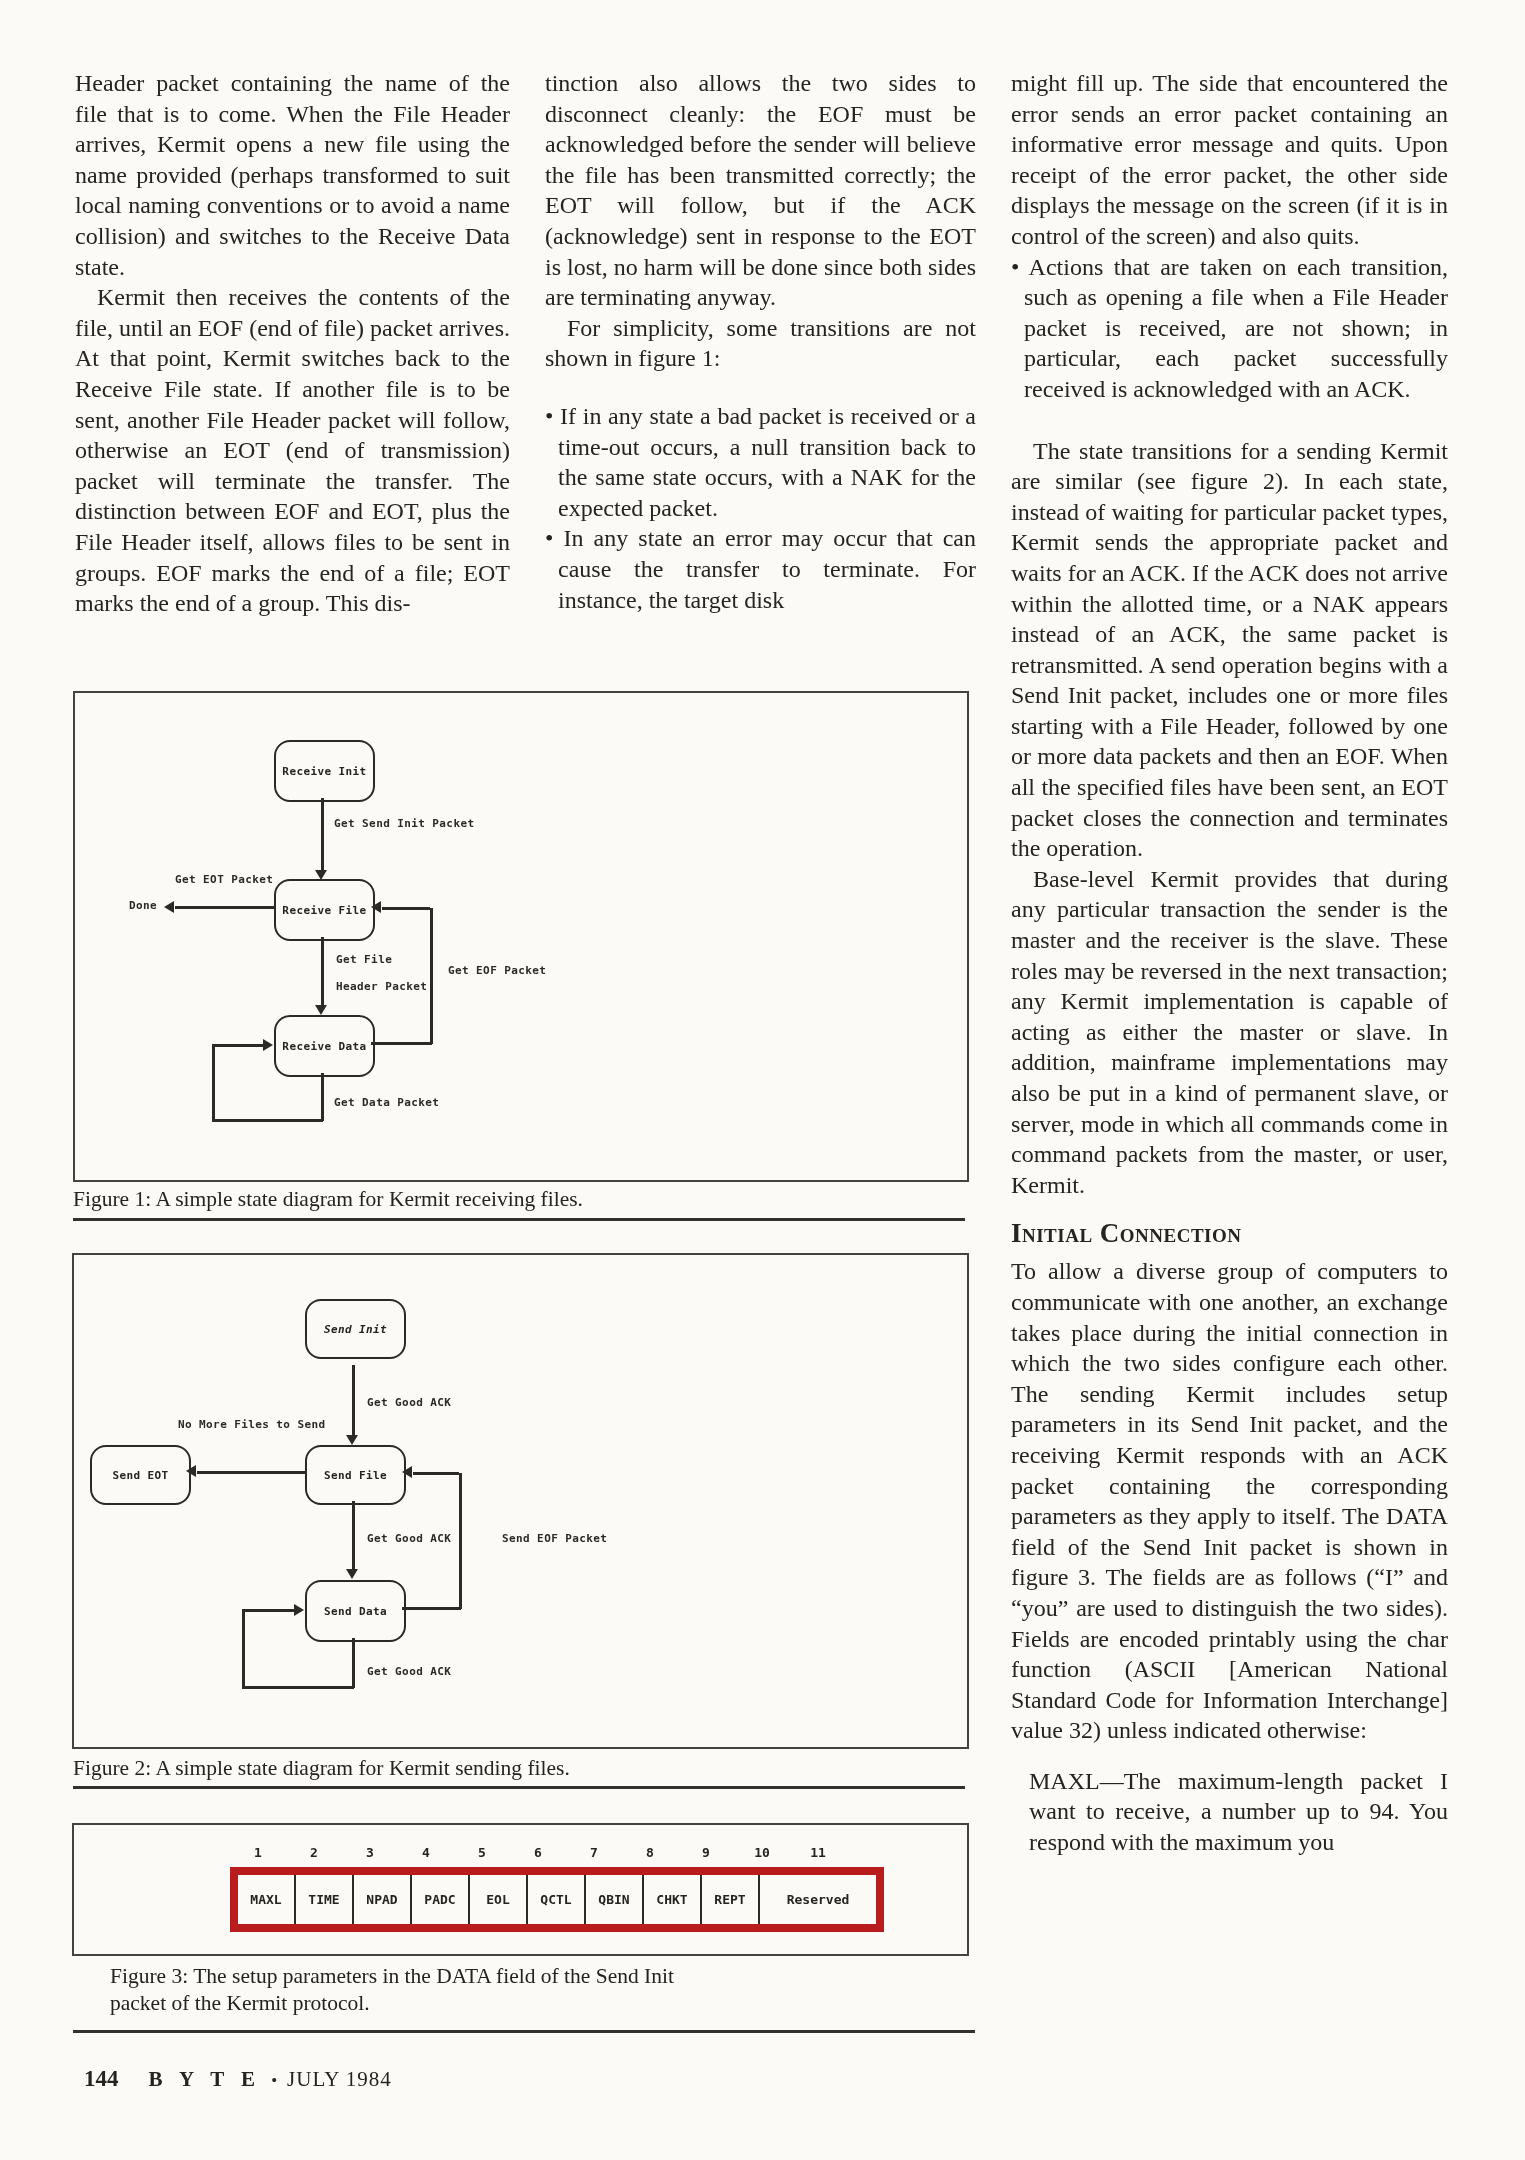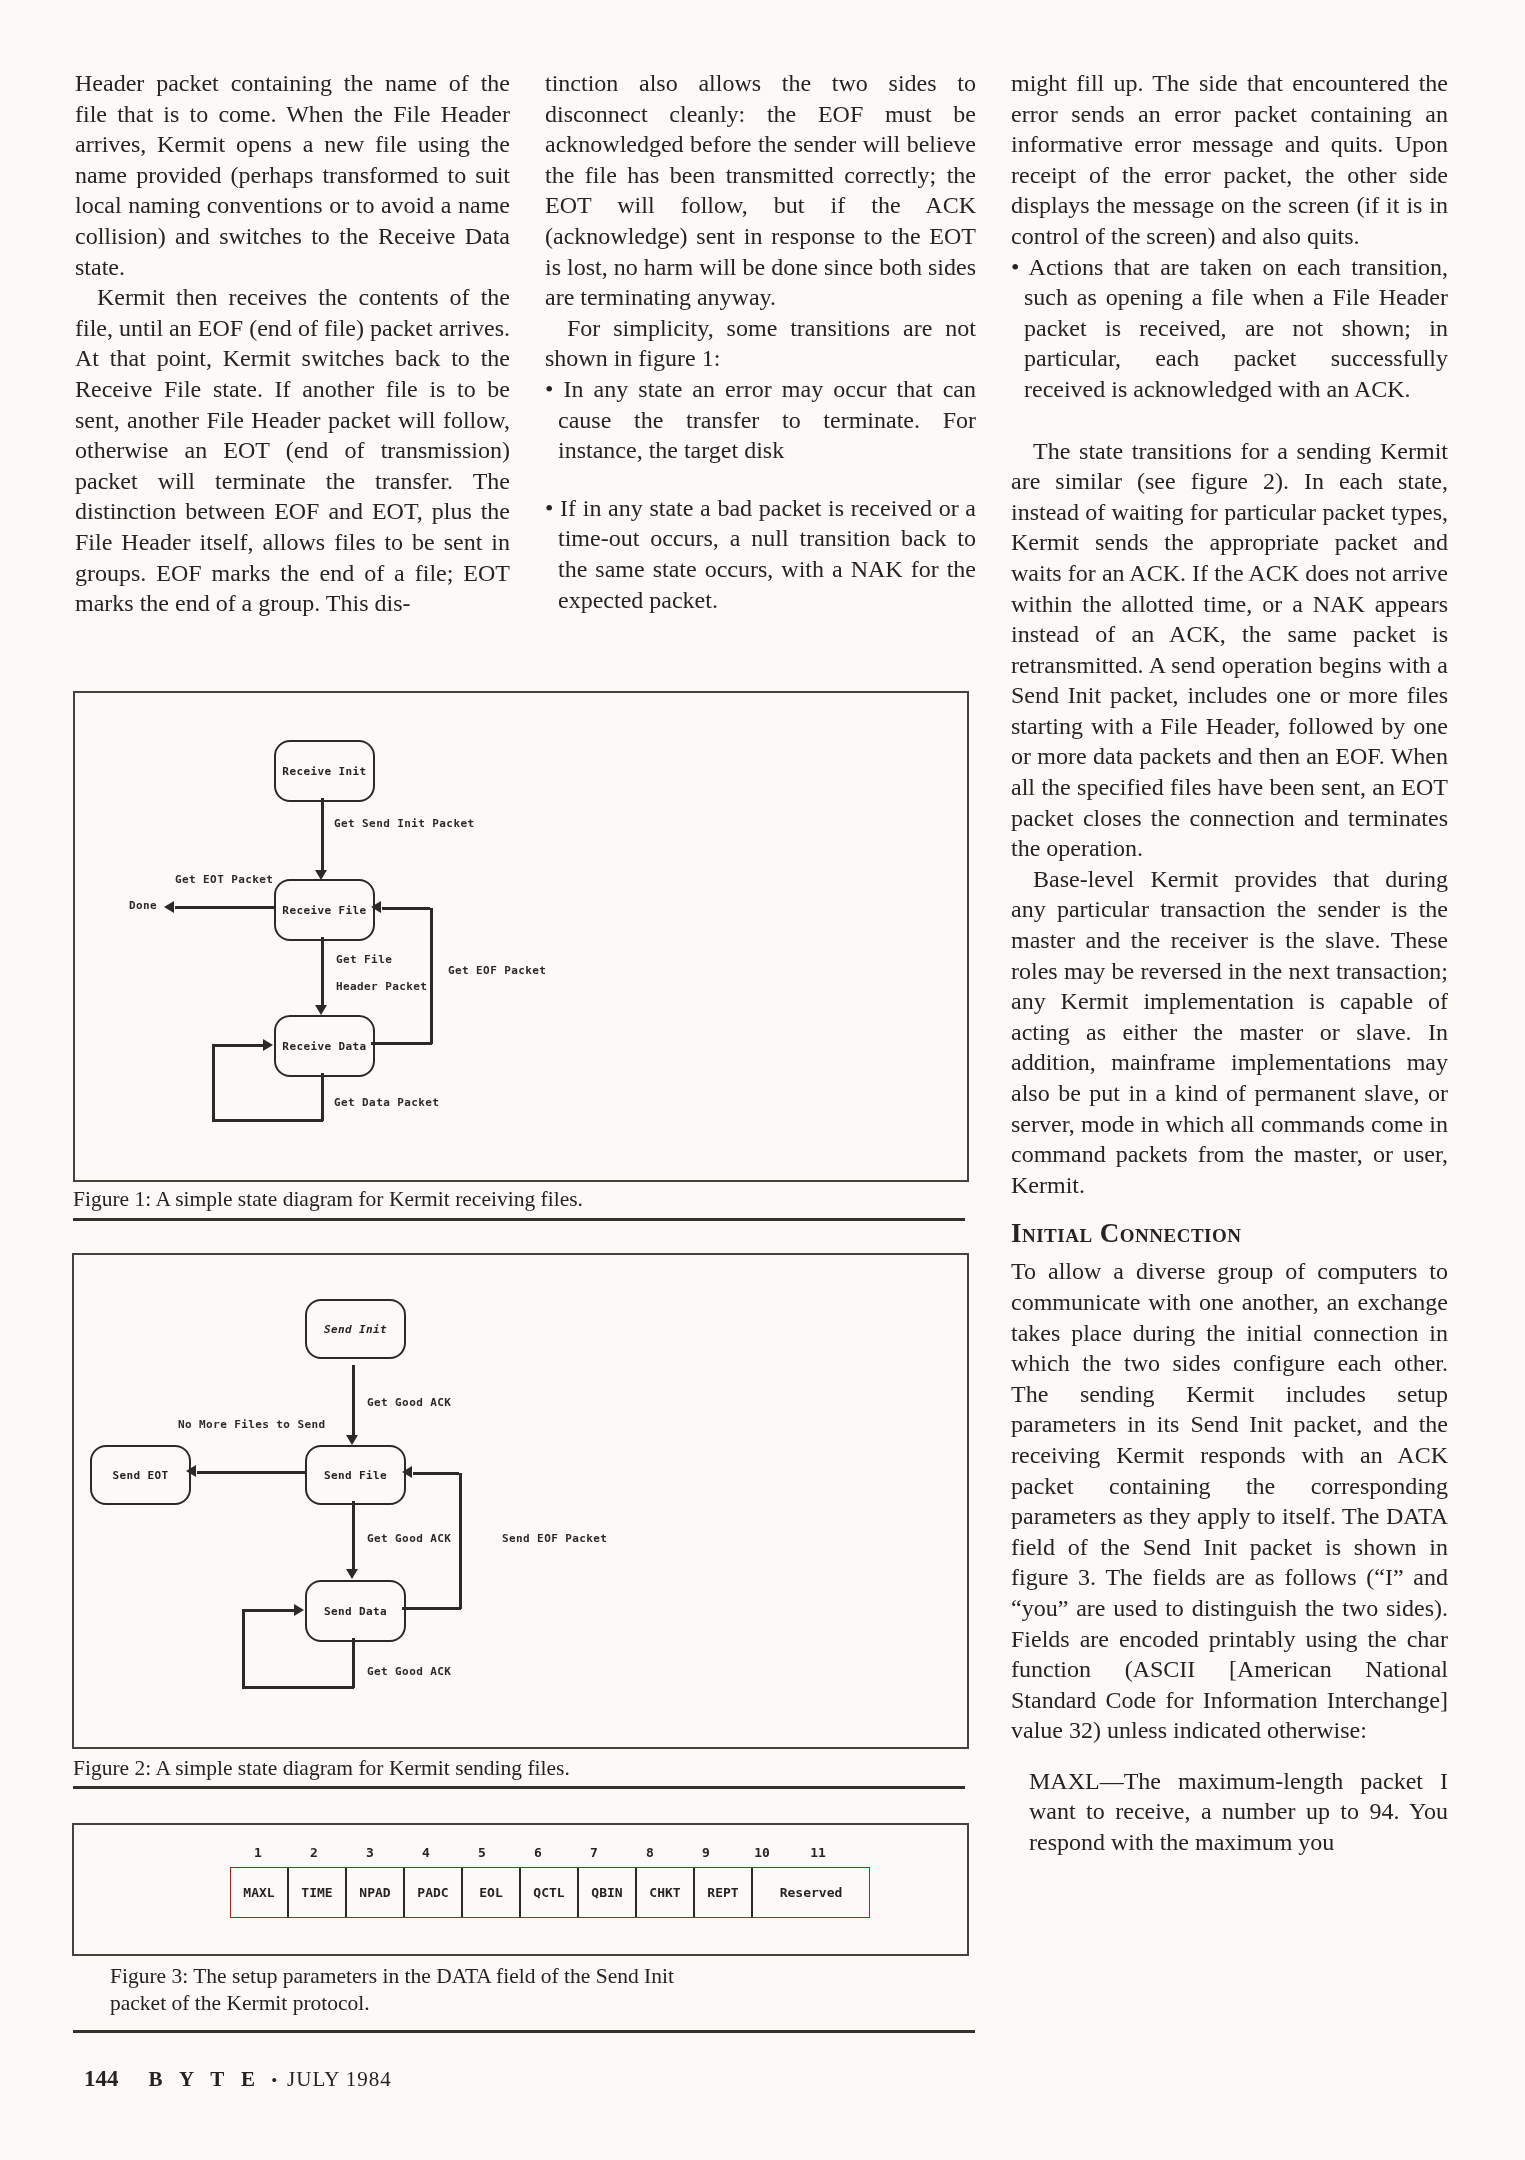--- a/index.html
+++ b/index.html
@@ -35,21 +35,21 @@
   .ah{position:absolute;width:0;height:0;border-style:solid;}
   .ah-down {border-width:10px 6px 0 6px;border-color:#2b2a26 transparent transparent transparent;}
   .ah-left {border-width:6px 10px 6px 0;border-color:transparent #2b2a26 transparent transparent;}
   .ah-right{border-width:6px 0 6px 10px;border-color:transparent transparent transparent #2b2a26;}
   
   .f3-wrap{position:absolute;left:156px;top:20px;}
   .f3-nums{display:flex;font:600 13px "DejaVu Sans Mono",monospace;height:22px;}
   .f3-num{width:56px;text-align:center;}
   .f3-num-res{width:112px;display:flex;}
   .f3-num-res span{width:56px;text-align:center;}
-  .f3-row{display:inline-flex;border:1px solid #b91c1c;}
+  .f3-row{display:inline-flex;border:8px solid #b91c1c;}
   .f3-cell{width:56px;height:49px;border-right:2px solid #2b2a26;display:flex;
            align-items:center;justify-content:center;
            font:600 13px "DejaVu Sans Mono",monospace;}
   .f3-cell:last-child{border-right:none;width:116px;}
   
   .caption{position:absolute;left:73px;font-size:21.5px;line-height:27px;color:#24231f;text-align:left;}
   .caption .cap-label{font-style:normal;}
   .caption .cap-text{}
   .cap-rule{position:absolute;left:73px;width:892px;height:3px;background:#32312c;}
   .footer{position:absolute;left:84px;top:2066px;display:flex;align-items:baseline;
@@ -65,22 +65,22 @@
 <div class="page">
 
   <div class="col col-1">
     <p class="p">Header packet containing the name of the file that is to come. When the File Header arrives, Kermit opens a new file using the name provided (perhaps transformed to suit local naming conventions or to avoid a name collision) and switches to the Receive Data state.</p>
     <p class="p ind">Kermit then receives the contents of the file, until an EOF (end of file) packet arrives. At that point, Kermit switches back to the Receive File state. If another file is to be sent, another File Header packet will follow, otherwise an EOT (end of transmission) packet will terminate the transfer. The distinction between EOF and EOT, plus the File Header itself, allows files to be sent in groups. EOF marks the end of a file; EOT marks the end of a group. This dis-</p>
   </div>
 
   <div class="col col-2">
     <p class="p">tinction also allows the two sides to disconnect cleanly: the EOF must be acknowledged before the sender will believe the file has been transmitted correctly; the EOT will follow, but if the ACK (acknowledge) sent in response to the EOT is lost, no harm will be done since both sides are terminating anyway.</p>
     <p class="p ind">For simplicity, some transitions are not shown in figure 1:</p>
+    <p class="bullet bullets-gap">• If in any state a bad packet is received or a time-out occurs, a null transition back to the same state occurs, with a NAK for the expected packet.</p>
     <p class="bullet">• In any state an error may occur that can cause the transfer to terminate. For instance, the target disk</p>
-    <p class="bullet bullets-gap">• If in any state a bad packet is received or a time-out occurs, a null transition back to the same state occurs, with a NAK for the expected packet.</p>
   </div>
 
   <div class="col col-3">
     <p class="p">might fill up. The side that encountered the error sends an error packet containing an informative error message and quits. Upon receipt of the error packet, the other side displays the message on the screen (if it is in control of the screen) and also quits.</p>
     <p class="bullet">• Actions that are taken on each transition, such as opening a file when a File Header packet is received, are not shown; in particular, each packet successfully received is acknowledged with an ACK.</p>
     <p class="p ind para-gap">The state transitions for a sending Kermit are similar (see figure 2). In each state, instead of waiting for particular packet types, Kermit sends the appropriate packet and waits for an ACK. If the ACK does not arrive within the allotted time, or a NAK appears instead of an ACK, the same packet is retransmitted. A send operation begins with a Send Init packet, includes one or more files starting with a File Header, followed by one or more data packets and then an EOF. When all the specified files have been sent, an EOT packet closes the connection and terminates the operation.</p>
     <p class="p ind">Base-level Kermit provides that during any particular transaction the sender is the master and the receiver is the slave. These roles may be reversed in the next transaction; any Kermit implementation is capable of acting as either the master or slave. In addition, mainframe implementations may also be put in a kind of permanent slave, or server, mode in which all commands come in command packets from the master, or user, Kermit.</p>
     <h2 class="heading">Initial Connection</h2>
     <p class="p">To allow a diverse group of computers to communicate with one another, an exchange takes place during the initial connection in which the two sides configure each other. The sending Kermit includes setup parameters in its Send Init packet, and the receiving Kermit responds with an ACK packet containing the corresponding parameters as they apply to itself. The DATA field of the Send Init packet is shown in figure 3. The fields are as follows (“I” and “you” are used to distinguish the two sides). Fields are encoded printably using the char function (ASCII [American National Standard Code for Information Interchange] value 32) unless indicated otherwise:</p>
     <p class="p maxl-block">MAXL—The maximum-length packet I want to receive, a number up to 94. You respond with the maximum you</p>

